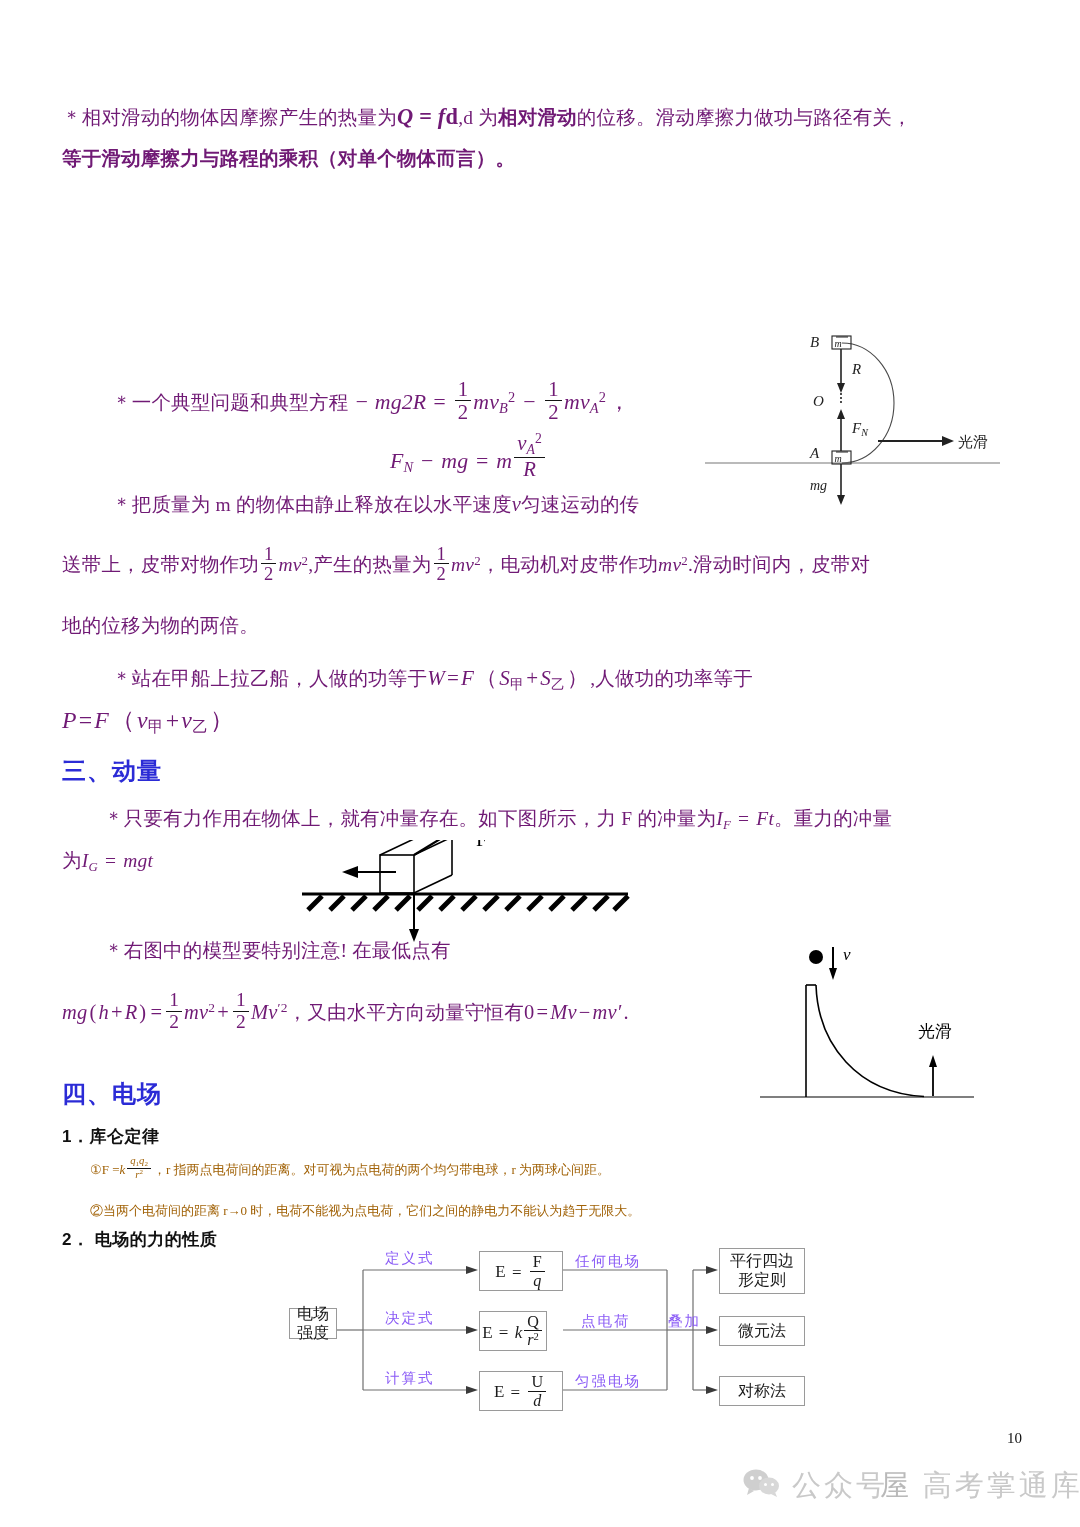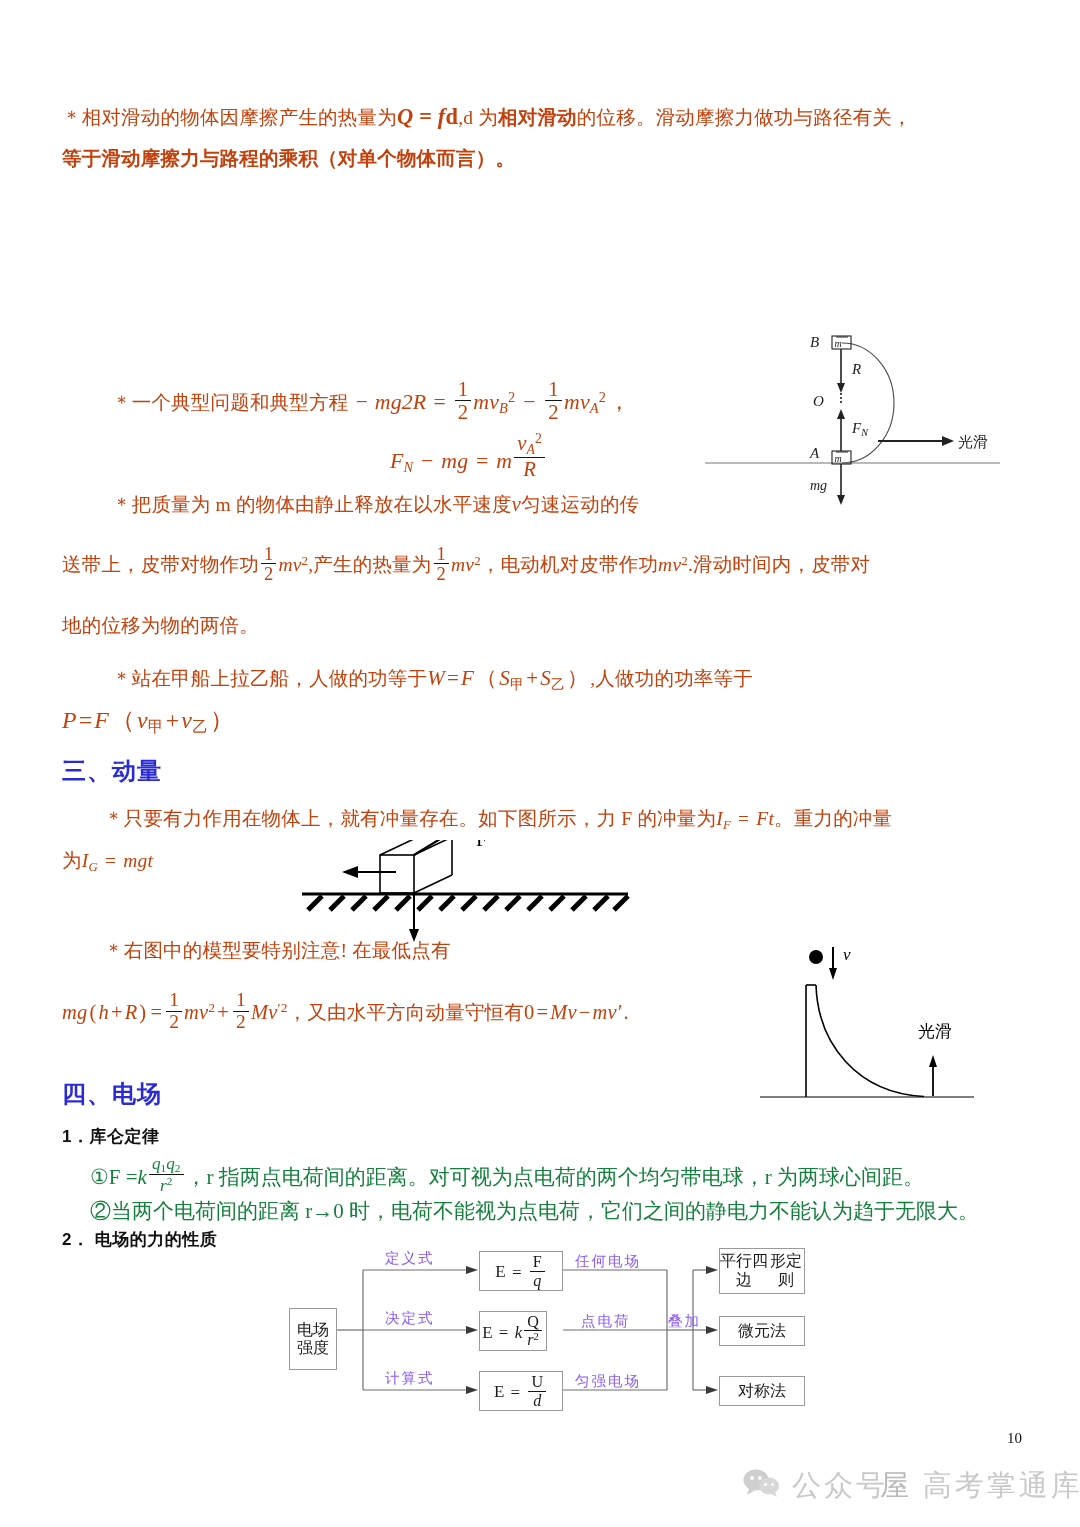--- a/index.html
+++ b/index.html
@@ -11,21 +11,21 @@
     position:relative;
     overflow:hidden;
   }
   .page{position:relative;width:1080px;height:1527px;}
 
   
   .para{
     position:absolute;
     font-size:19.5px;
     line-height:41px;
-    color:#c2410c;
+    color:#701a75;
     text-align:justify;
     letter-spacing:0.2px;
   }
   .b{font-weight:bold;}
   .indent{text-indent:42px;}
 
   
   .math{font-family:"Liberation Serif","DejaVu Serif",serif;font-style:italic;}
   .mi{font-style:italic;}
   .mup{font-style:normal;}
@@ -55,23 +55,23 @@
   .subheading{
     position:absolute;
     font-weight:bold;
     font-size:17px;
     font-family:"Liberation Sans","DejaVu Sans",sans-serif;
     color:#111;
     letter-spacing:0.5px;
   }
   .small-para{
     position:absolute;
-    font-size:21px;
+    font-size:13px;
     line-height:30px;
-    color:#15803d;
+    color:#a16207;
   }
 
   
   .fig{position:absolute;}
 
   
   .flow{position:absolute;left:285px;top:1248px;width:530px;height:165px;}
   .fbox{
     position:absolute;
     border:1.2px solid #9a9a9a;
@@ -311,21 +311,21 @@
       <line x1="408" y1="22" x2="408" y2="142" stroke="#6f6f6f" stroke-width="1.2"></line>
 
       <line x1="408" y1="22" x2="425" y2="22" stroke="#6f6f6f" stroke-width="1.2"></line>
       <polygon points="433,22 421,18 421,26" fill="#3a3a3a"></polygon>
       <line x1="408" y1="82" x2="425" y2="82" stroke="#6f6f6f" stroke-width="1.2"></line>
       <polygon points="433,82 421,78 421,86" fill="#3a3a3a"></polygon>
       <line x1="408" y1="142" x2="425" y2="142" stroke="#6f6f6f" stroke-width="1.2"></line>
       <polygon points="433,142 421,138 421,146" fill="#3a3a3a"></polygon>
     </svg>
 
-    <div class="fbox" style="left:4px;top:60px;width:48px;height:62px;flex-direction:column;line-height:1.15;">
+    <div class="fbox" style="left:4px;top:60px;width:48px;height:31px;flex-direction:column;line-height:1.15;">
       <span>电场</span>
       <span>强度</span>
     </div>
 
     <div class="flabel" style="left:100px;top:1px;">定义式</div>
     <div class="flabel" style="left:100px;top:61px;">决定式</div>
     <div class="flabel" style="left:100px;top:121px;">计算式</div>
 
     <div class="fbox eq" style="left:194px;top:3px;width:84px;height:40px;">
       <span class="math"><span class="mup">E</span>&nbsp;<span class="op">=</span>&nbsp;<span class="frac"><span class="num mup">F</span><span class="den mi">q</span></span></span>
@@ -336,21 +336,21 @@
     <div class="fbox eq" style="left:194px;top:123px;width:84px;height:40px;">
       <span class="math"><span class="mup">E</span>&nbsp;<span class="op">=</span>&nbsp;<span class="frac"><span class="num mup">U</span><span class="den mi">d</span></span></span>
     </div>
 
     <div class="flabel" style="left:290px;top:4px;">任何电场</div>
     <div class="flabel" style="left:296px;top:64px;">点电荷</div>
     <div class="flabel" style="left:290px;top:124px;">匀强电场</div>
 
     <div class="flabel" style="left:383px;top:64px;">叠加</div>
 
-    <div class="fbox" style="left:434px;top:0px;width:86px;height:46px;flex-direction:row;line-height:1.18;">
+    <div class="fbox" style="left:434px;top:0px;width:86px;height:46px;flex-direction:column;line-height:1.18;">
       <span>平行四边</span>
       <span>形定则</span>
     </div>
     <div class="fbox" style="left:434px;top:68px;width:86px;height:30px;">微元法</div>
     <div class="fbox" style="left:434px;top:128px;width:86px;height:30px;">对称法</div>
   </div>
 
   <div class="pagenum">10</div>
 
   <div class="watermark">

